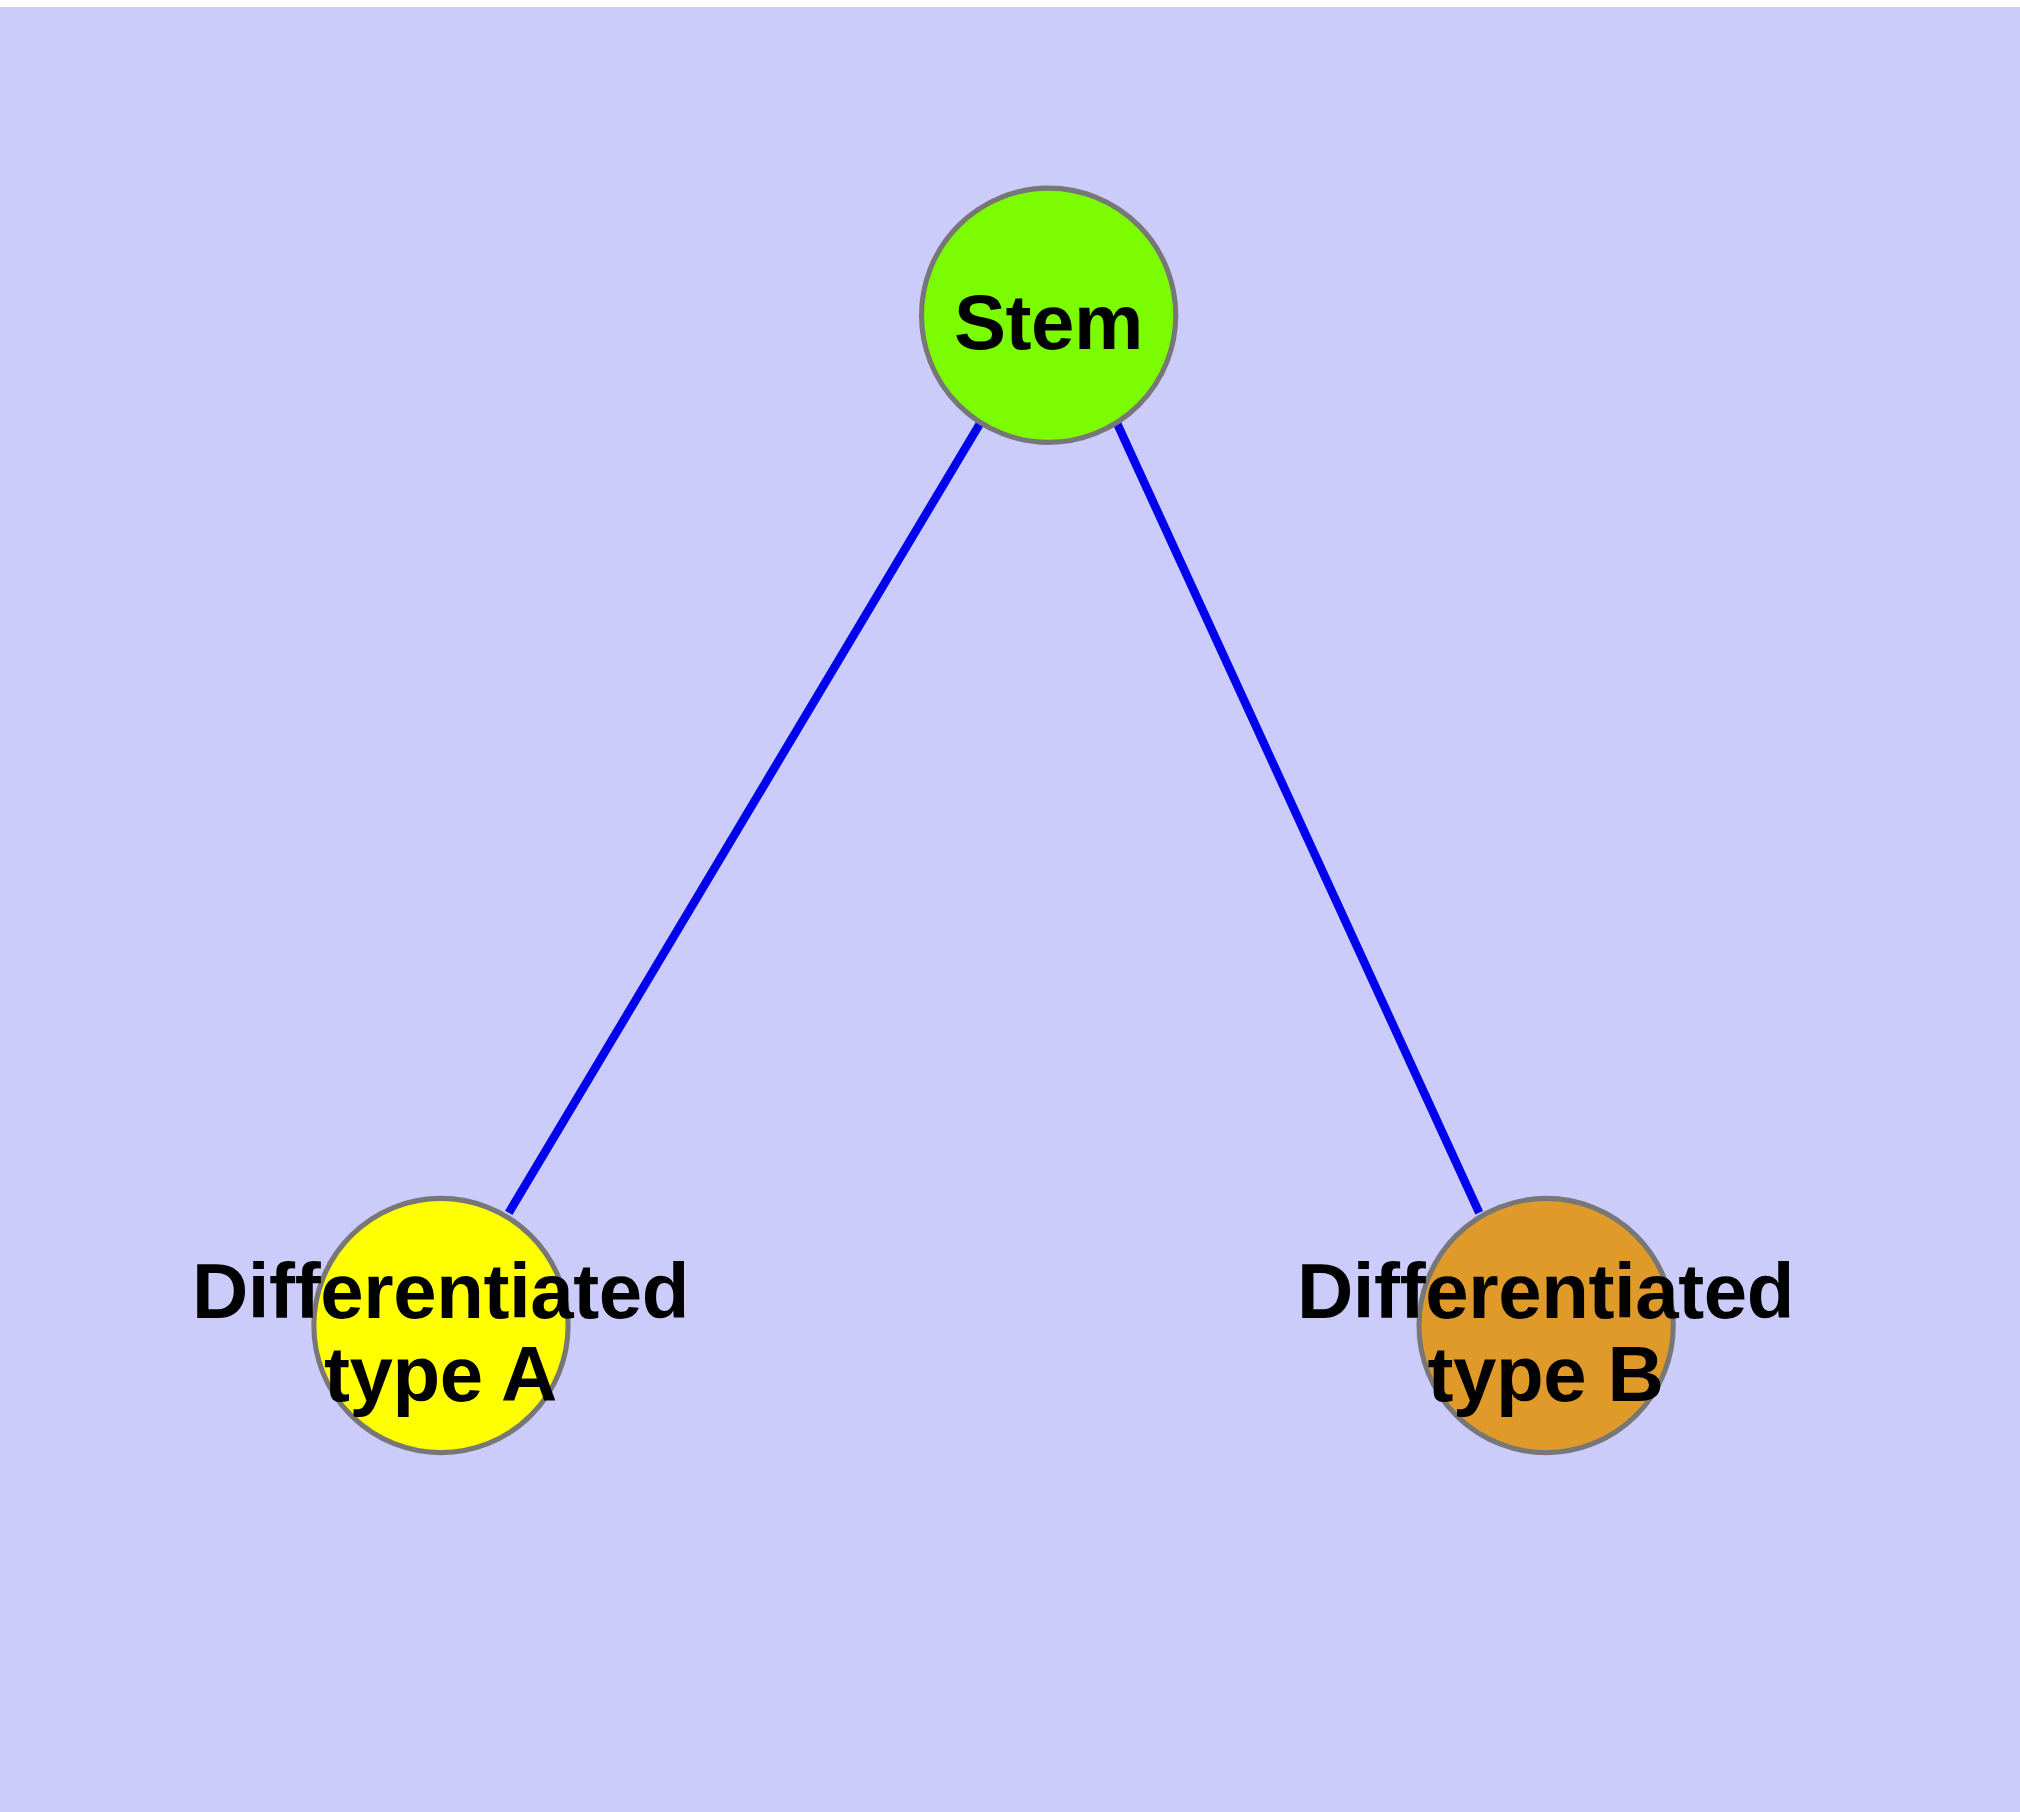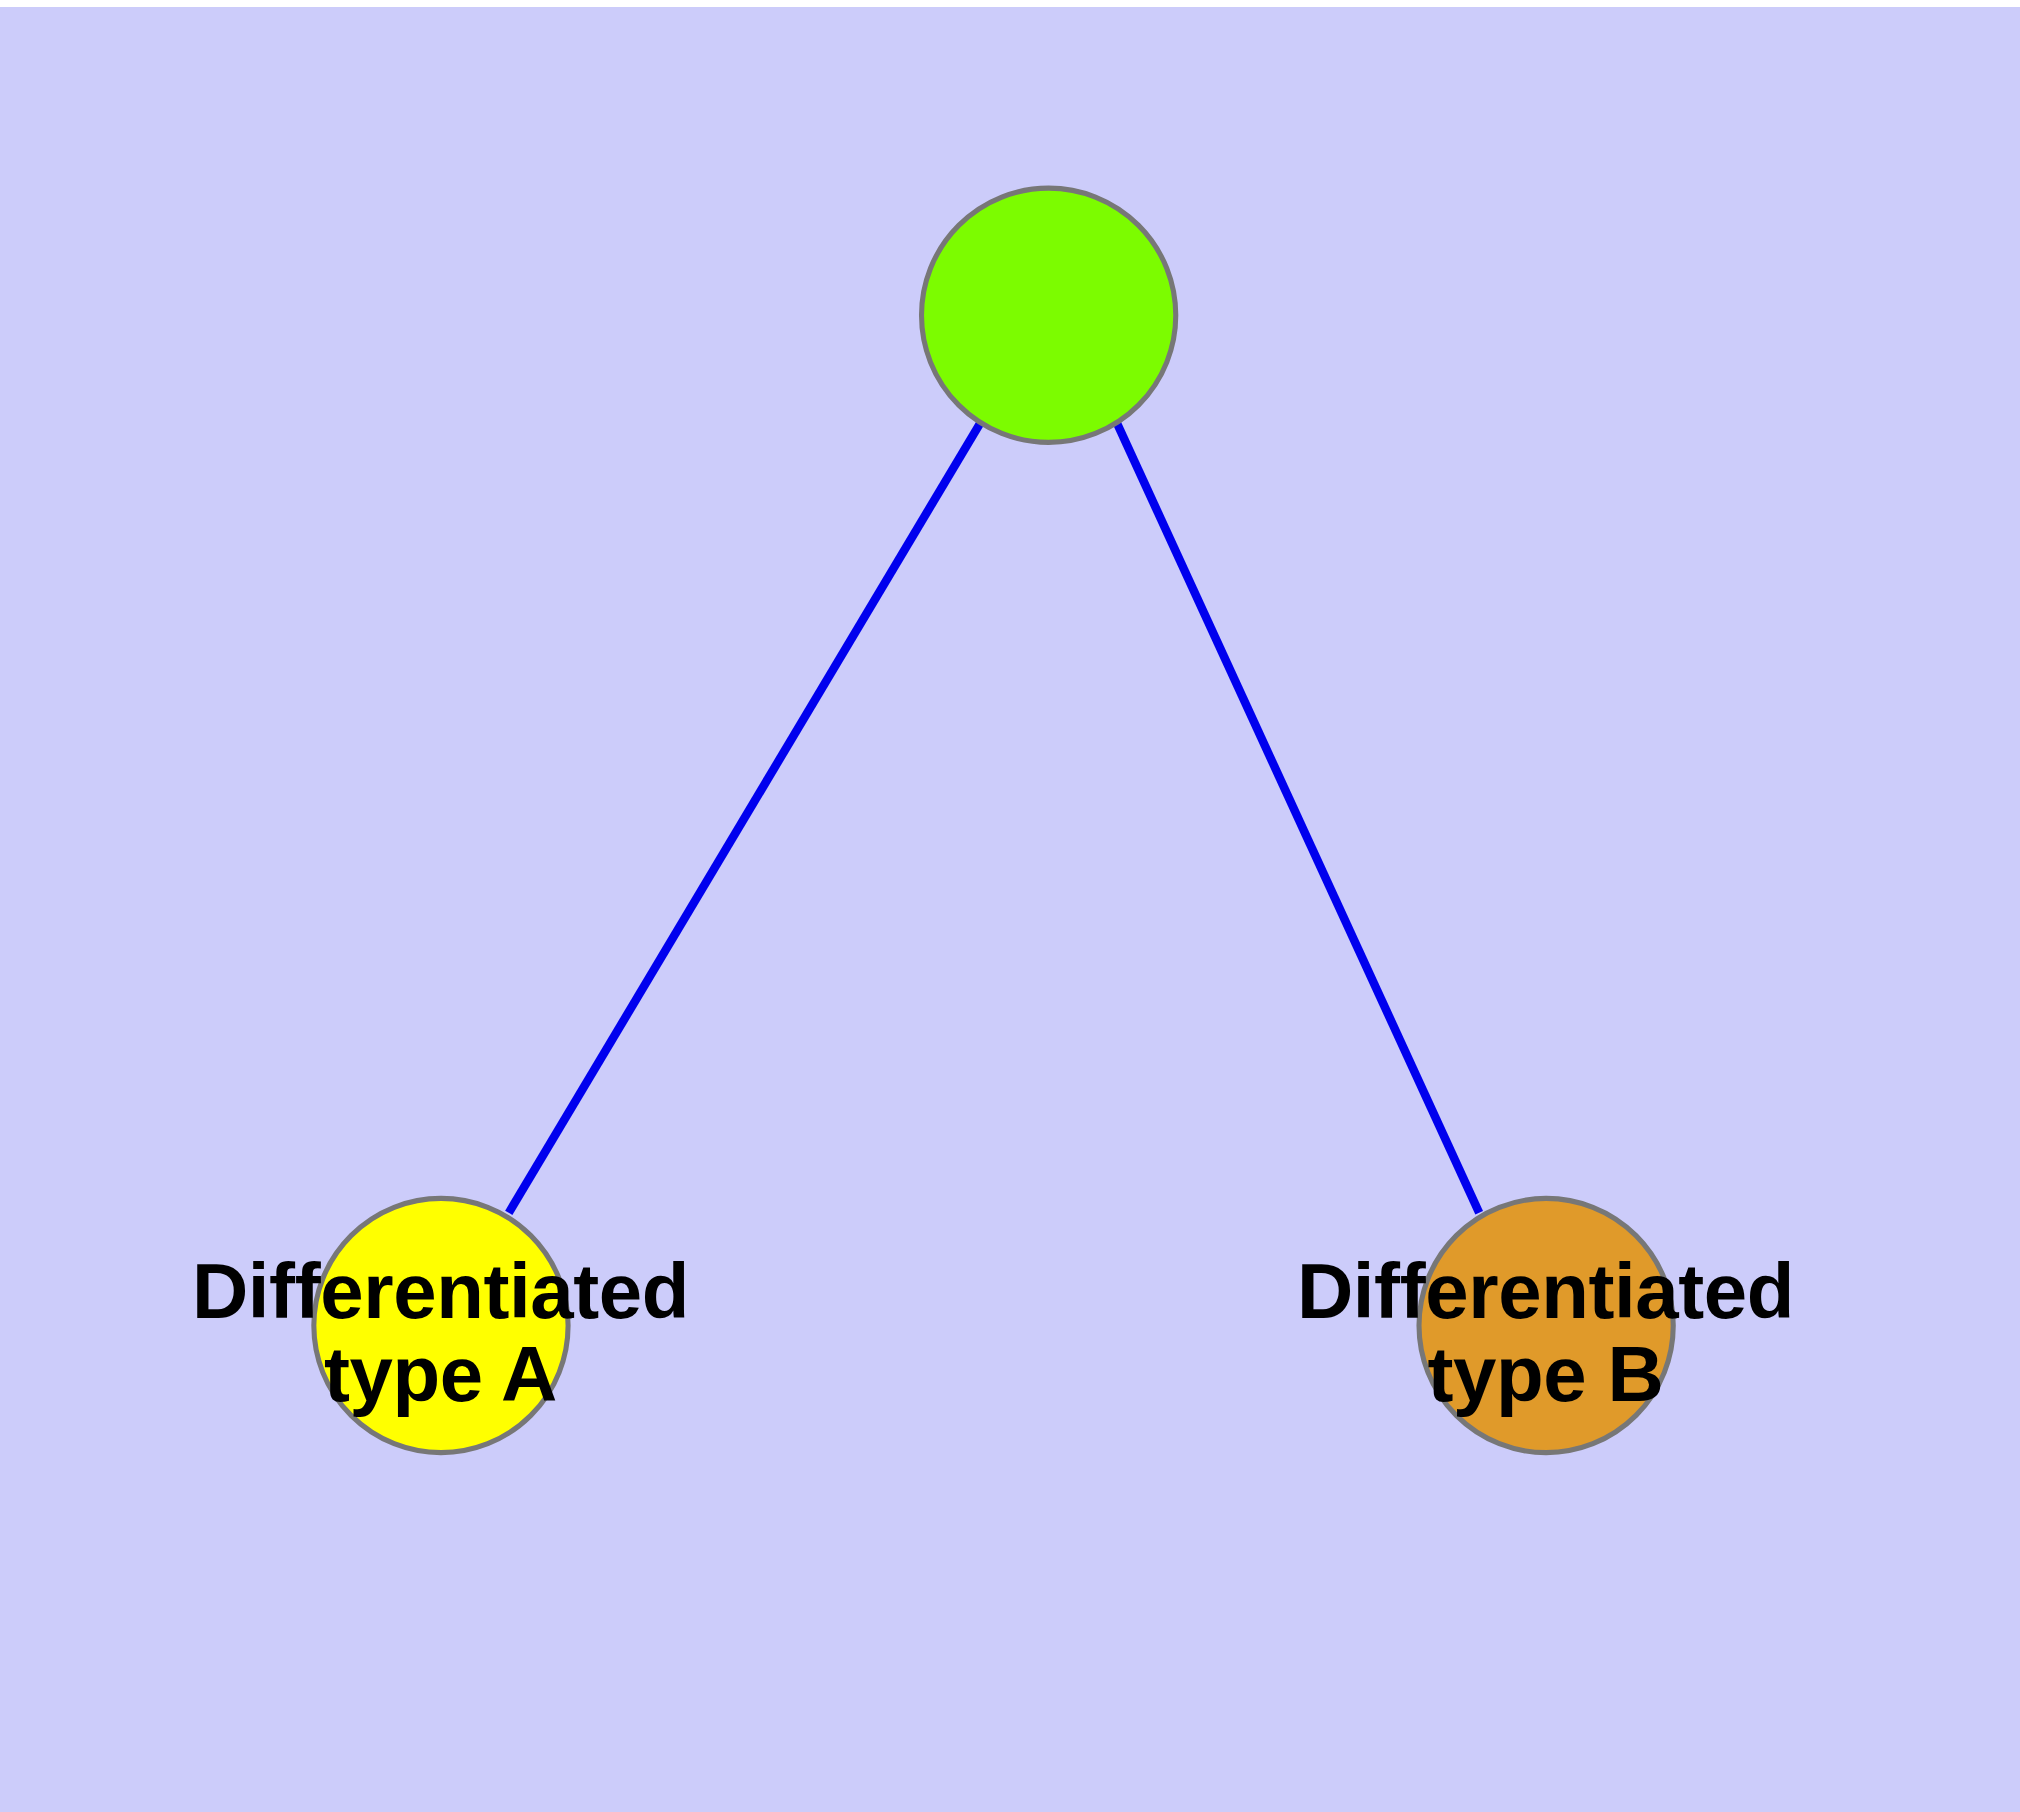--- a/index.html
+++ b/index.html
@@ -56,20 +56,23 @@
       <line class="graph-edge" id="edge-0" x1="1157" y1="498" x2="600" y2="1431" stroke="#0000ee" stroke-width="10" stroke-linecap="butt"></line>
       <line class="graph-edge" id="edge-1" x1="1317" y1="498" x2="1745" y2="1431" stroke="#0000ee" stroke-width="10" stroke-linecap="butt"></line>
     </g>
     <g>
       <circle class="graph-node" id="node-0" cx="1237" cy="372" r="150" fill="#7cfc00" stroke="#777777" stroke-width="6"></circle>
       <circle class="graph-node" id="node-1" cx="520" cy="1564" r="150" fill="#ffff00" stroke="#777777" stroke-width="6"></circle>
       <circle class="graph-node" id="node-2" cx="1824" cy="1564" r="150" fill="#e09a2a" stroke="#777777" stroke-width="6"></circle>
     </g>
   </svg>
 
+  <div class="node-label" id="label-0" style="color: rgb(0, 0, 0); font-size: 78px; width: 1017px; left: 540px; top: 281px;">
+      <div>Stem</div>
+    </div>
   <div class="node-label" id="label-1" style="color: rgb(0, 0, 0); font-size: 78px; width: 1017px; left: -68px; top: 1250px;">
       <div>Differentiated</div>
       <div>type A</div>
     </div>
   <div class="node-label" id="label-2" style="color: rgb(0, 0, 0); font-size: 78px; width: 1017px; left: 1037px; top: 1250px;">
       <div>Differentiated</div>
       <div>type B</div>
     </div>
 
 </div>

